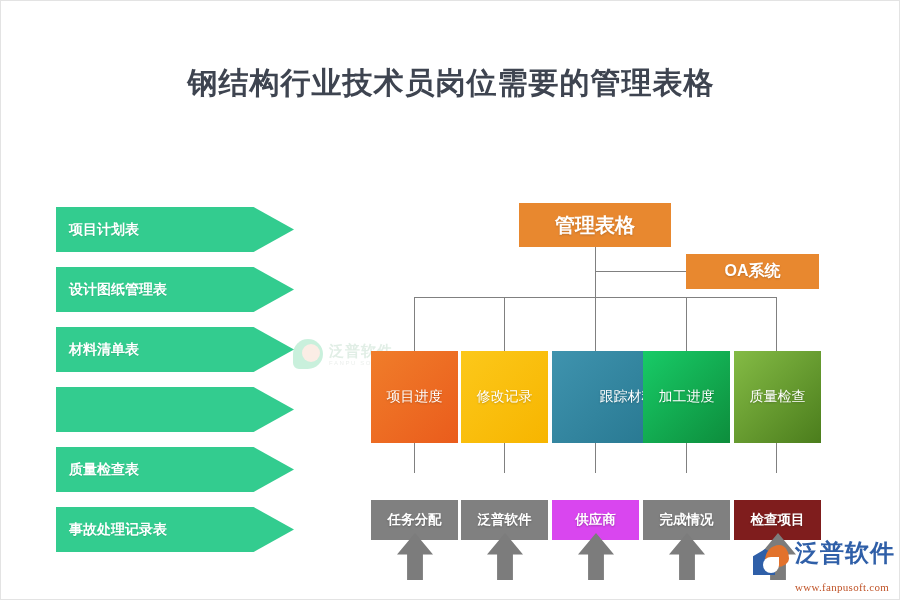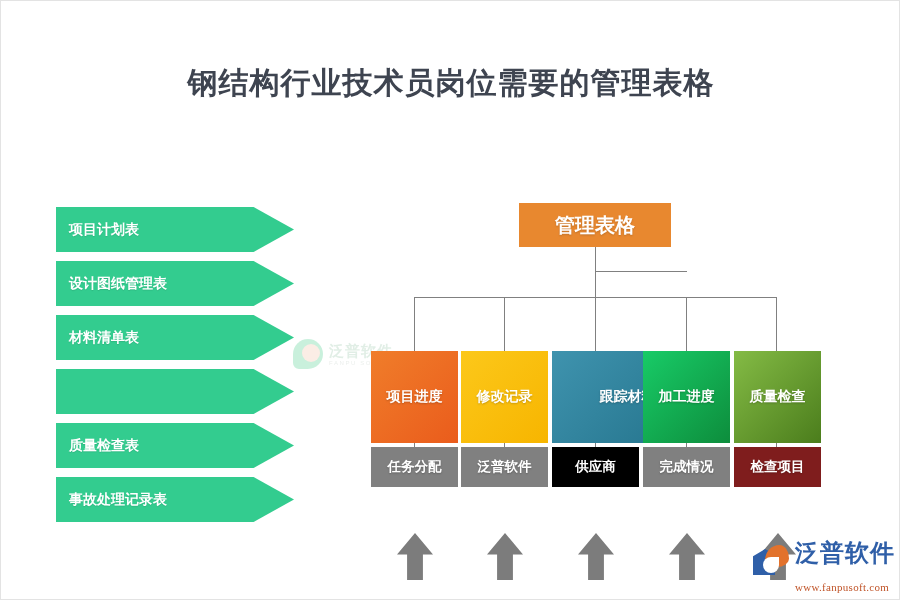--- a/index.html
+++ b/index.html
@@ -43,20 +43,21 @@
   }
   .wm-text{line-height:1;}
   .wm-cn{font-size:15px;font-weight:bold;color:#9ec9ad;letter-spacing:1px;}
   .wm-en{font-size:6px;color:#bcc9c0;letter-spacing:1.6px;margin-top:2px;}
 
   
   .arrow-list{position:absolute;left:55px;top:206px;width:240px;}
   .arrow-row{
     position:relative;
     height:54px;
+    margin-bottom:6px;
   }
   .arrow-shape{
     position:absolute;left:0;top:0;
     width:238px;height:45px;
     background:#33cc8f;
     clip-path:polygon(0 0, 83% 0, 100% 50%, 83% 100%, 0 100%);
   }
   .arrow-label{
     position:absolute;left:13px;top:0;height:45px;
     display:flex;align-items:center;
@@ -80,27 +81,27 @@
     white-space:nowrap;
   }
   #box-main{left:518px;top:202px;width:152px;height:44px;font-size:20px;}
   #box-oa{left:685px;top:253px;width:133px;height:35px;font-size:16px;}
 
   
   .cols{position:absolute;left:370px;top:350px;width:450px;height:92px;}
   .col-card{
     position:absolute;top:0;width:87px;height:92px;
     display:flex;align-items:center;justify-content:center;
-    color:#ffffff;font-weight:bold;font-size:14px;
+    color:#ffffff;font-weight:normal;font-size:14px;
     white-space:nowrap;
     text-shadow:0 1px 2px rgba(0,0,0,.22);
   }
 
   
-  .grays{position:absolute;left:370px;top:446px;width:454px;height:40px;}
+  .grays{position:absolute;left:370px;top:499px;width:454px;height:40px;}
   .gray-card{
     position:absolute;top:0;width:87px;height:40px;
     background:#808080;
     display:flex;align-items:center;justify-content:center;
     color:#ffffff;font-weight:bold;font-size:13.5px;
     white-space:nowrap;
     text-shadow:0 1px 2px rgba(0,0,0,.25);
   }
 
   
@@ -190,33 +191,34 @@
   <div class="line v-line" style="left: 685px; top: 296px; height: 54px; background: rgb(128, 128, 128);"></div>
   <div class="line v-line" style="left: 775px; top: 296px; height: 54px; background: rgb(128, 128, 128);"></div>
 
   <div class="line v-line" style="left: 413px; top: 442px; height: 30px; background: rgb(128, 128, 128);"></div>
   <div class="line v-line" style="left: 503px; top: 442px; height: 30px; background: rgb(128, 128, 128);"></div>
   <div class="line v-line" style="left: 594px; top: 442px; height: 30px; background: rgb(128, 128, 128);"></div>
   <div class="line v-line" style="left: 685px; top: 442px; height: 30px; background: rgb(128, 128, 128);"></div>
   <div class="line v-line" style="left: 775px; top: 442px; height: 30px; background: rgb(128, 128, 128);"></div>
 
   <div class="box-orange" id="box-main" style="background: rgb(232, 136, 47);">管理表格</div>
+  <div class="box-orange" id="box-oa" style="background: rgb(232, 136, 47);">OA系统</div>
 
   <div class="cols">
     <div class="col-card" id="col-0" style="left: 0px; background: linear-gradient(135deg, rgb(240, 125, 42), rgb(234, 92, 28));">项目进度</div>
     <div class="col-card" id="col-1" style="left: 90px; background: linear-gradient(135deg, rgb(252, 200, 26), rgb(247, 181, 0));">修改记录</div>
     <div class="col-card" id="col-2" style="left: 181px; background: linear-gradient(135deg, rgb(63, 147, 174), rgb(38, 118, 143)); padding-left: 32px;">跟踪材料</div>
     <div class="col-card" id="col-3" style="left: 272px; background: linear-gradient(135deg, rgb(24, 203, 103), rgb(13, 141, 60));">加工进度</div>
     <div class="col-card" id="col-4" style="left: 363px; background: linear-gradient(135deg, rgb(132, 187, 69), rgb(75, 125, 28));">质量检查</div>
   </div>
 
   <div class="grays">
     <div class="gray-card" id="sub-0" style="left: 0px; background: rgb(128, 128, 128);">任务分配</div>
     <div class="gray-card" id="sub-1" style="left: 90px; background: rgb(128, 128, 128);">泛普软件</div>
-    <div class="gray-card" id="sub-2" style="left: 181px; background: #000000;">供应商</div>
+    <div class="gray-card" id="sub-2" style="left: 181px; background: #d946ef;">供应商</div>
     <div class="gray-card" id="sub-3" style="left: 272px; background: rgb(128, 128, 128);">完成情况</div>
     <div class="gray-card" id="sub-4" style="left: 363px; background: #7f1d1d;">检查项目</div>
   </div>
 
   <div class="uparrows">
     <div class="uparrow" id="ua-0" style="left: 26px; background: rgb(124, 124, 124);"></div>
     <div class="uparrow" id="ua-1" style="left: 116px; background: rgb(124, 124, 124);"></div>
     <div class="uparrow" id="ua-2" style="left: 207px; background: rgb(124, 124, 124);"></div>
     <div class="uparrow" id="ua-3" style="left: 298px; background: rgb(124, 124, 124);"></div>
     <div class="uparrow" id="ua-4" style="left: 389px; background: rgb(124, 124, 124);"></div>

